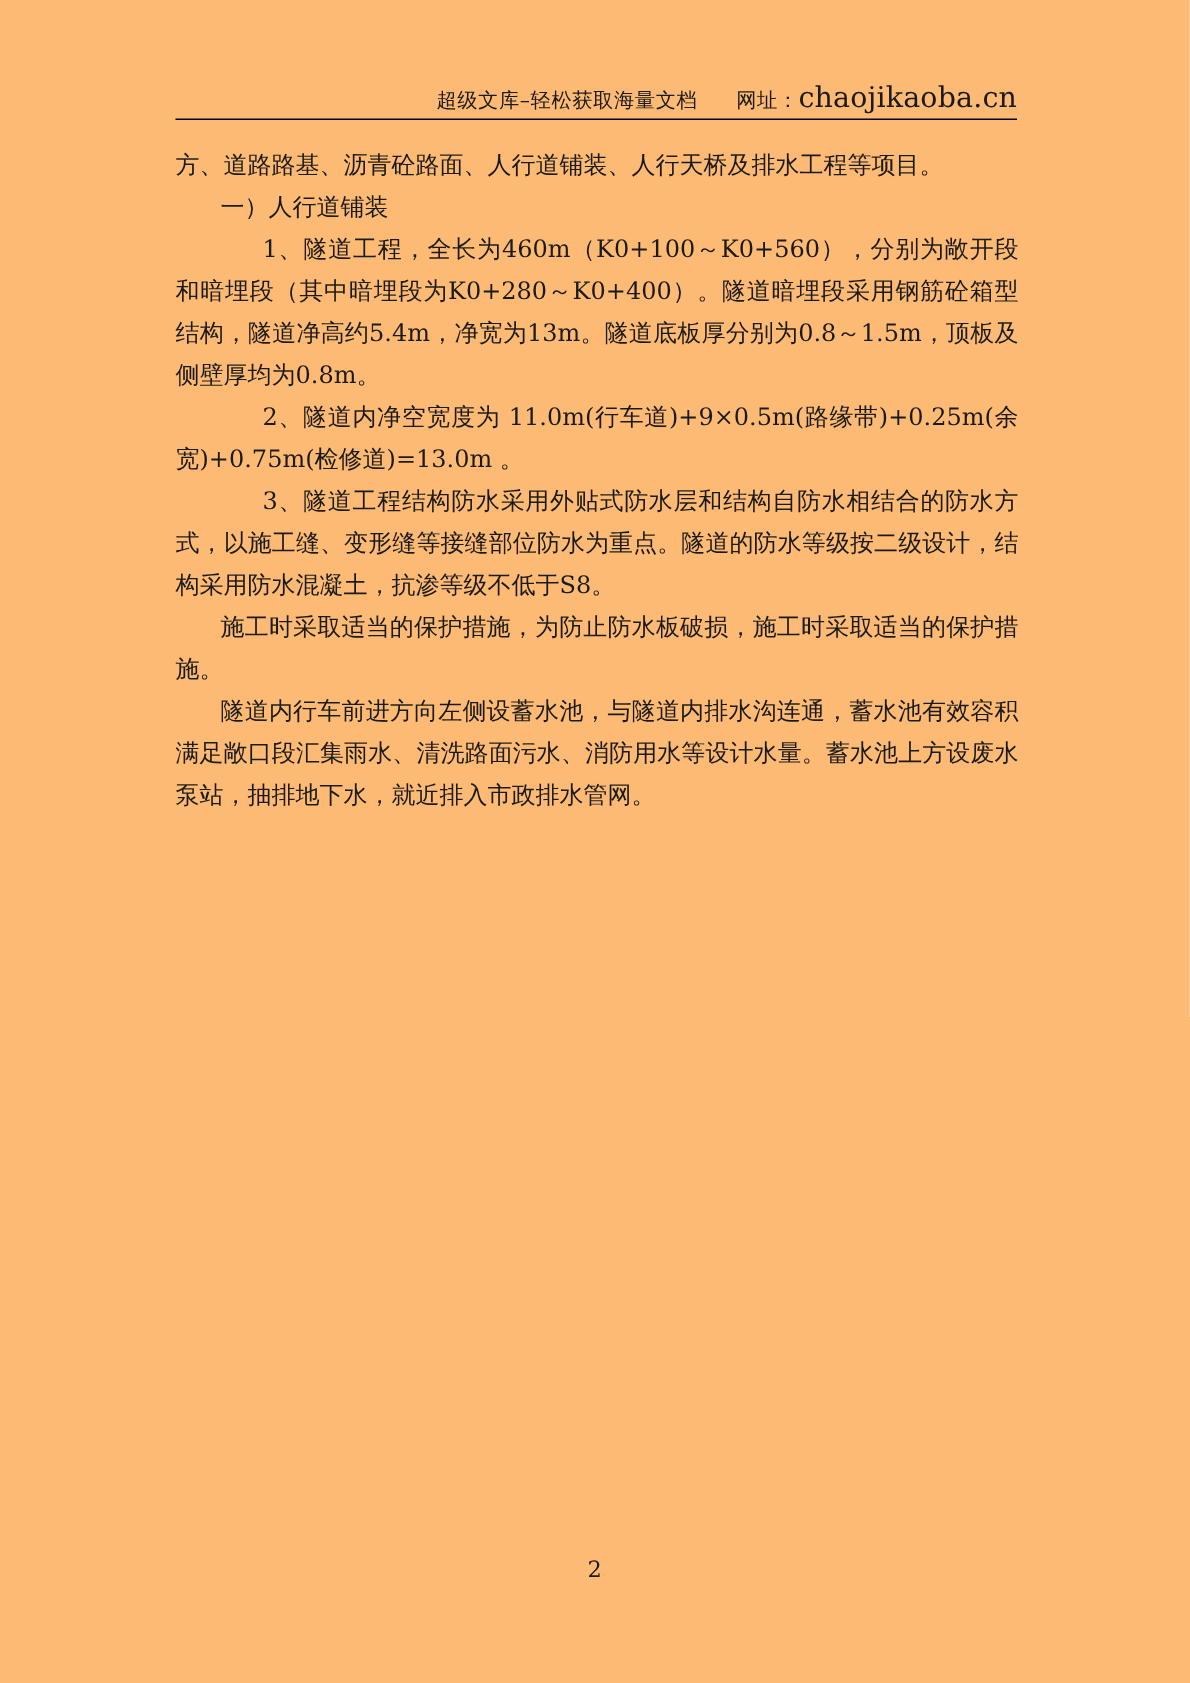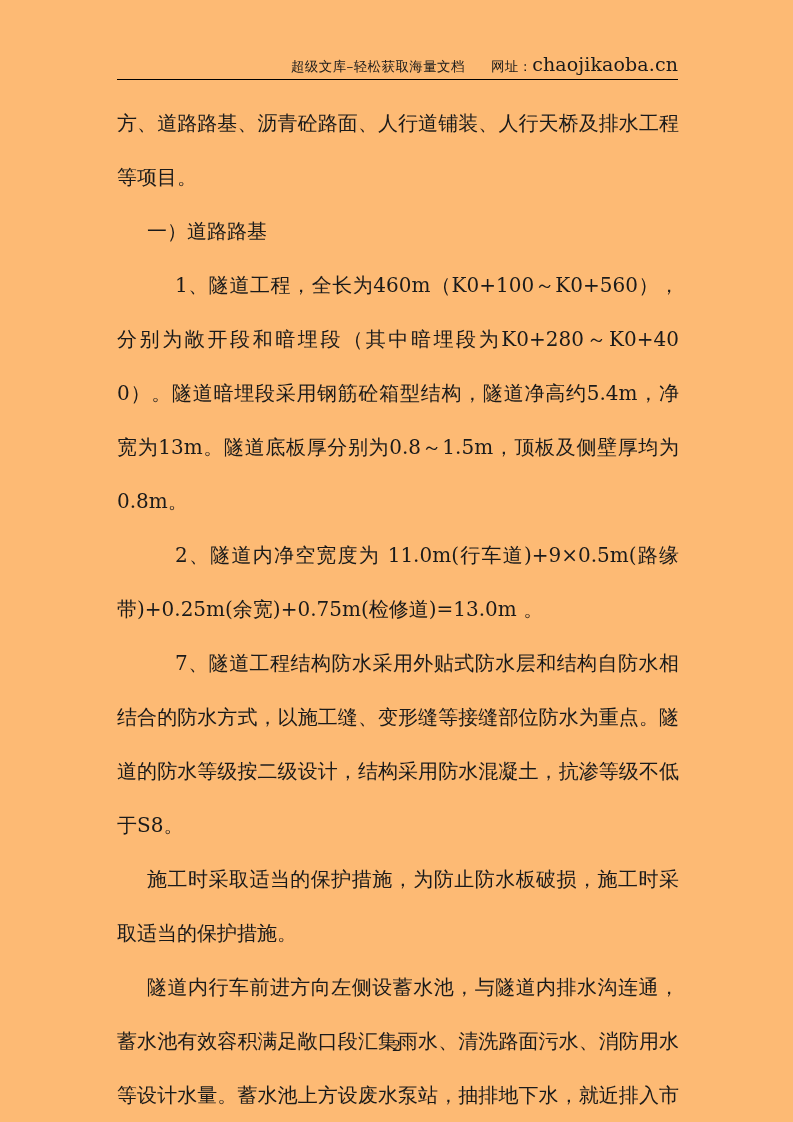--- a/index.html
+++ b/index.html
@@ -71,22 +71,22 @@
 
   
   .content {
     position: absolute;
     left: 117px;
     top: 96px;
     width: 562px;
   }
 
   .para {
-    font-size: 20px;
-    line-height: 54px;
+    font-size: 16px;
+    line-height: 28px;
     text-align: justify;
     text-justify: inter-ideograph;
     margin: 0;
     text-indent: 0;
     color: #1a1a1a;
     font-family: "DejaVu Serif", "Liberation Serif", serif;
     word-break: break-all;
   }
 
   .indent-1 { text-indent: 30px; }
@@ -122,27 +122,27 @@
       <span class="header-gap"></span>
       <span class="header-url-label">网址：</span>
       <span class="header-url">chaojikaoba.cn</span>
     </div>
   </div>
 
   <div class="content">
 
     <p class="para">方、道路路基、沥青砼路面、人行道铺装、人行天桥及排水工程等项目。</p>
 
-    <p class="para indent-1">一）道路路基</p>
+    <p class="para indent-1">一）人行道铺装</p>
 
     <p class="para indent-2">1、隧道工程，全长为460m（K0+100～K0+560），分别为敞开段和暗埋段（其中暗埋段为K0+280～K0+400）。隧道暗埋段采用钢筋砼箱型结构，隧道净高约5.4m，净宽为13m。隧道底板厚分别为0.8～1.5m，顶板及侧壁厚均为0.8m。</p>
 
     <p class="para indent-2 spread">2、隧道内净空宽度为 11.0m(行车道)+9×0.5m(路缘带)+0.25m(余宽)+0.75m(检修道)=13.0m 。</p>
 
-    <p class="para indent-2">7、隧道工程结构防水采用外贴式防水层和结构自防水相结合的防水方式，以施工缝、变形缝等接缝部位防水为重点。隧道的防水等级按二级设计，结构采用防水混凝土，抗渗等级不低于S8。</p>
+    <p class="para indent-2">3、隧道工程结构防水采用外贴式防水层和结构自防水相结合的防水方式，以施工缝、变形缝等接缝部位防水为重点。隧道的防水等级按二级设计，结构采用防水混凝土，抗渗等级不低于S8。</p>
 
     <p class="para indent-1">施工时采取适当的保护措施，为防止防水板破损，施工时采取适当的保护措施。</p>
 
 
     <p class="para indent-1">隧道内行车前进方向左侧设蓄水池，与隧道内排水沟连通，蓄水池有效容积满足敞口段汇集雨水、清洗路面污水、消防用水等设计水量。蓄水池上方设废水泵站，抽排地下水，就近排入市政排水管网。</p>
 
   </div>
 
   <div class="footer">
     <span class="page-number">2</span>

